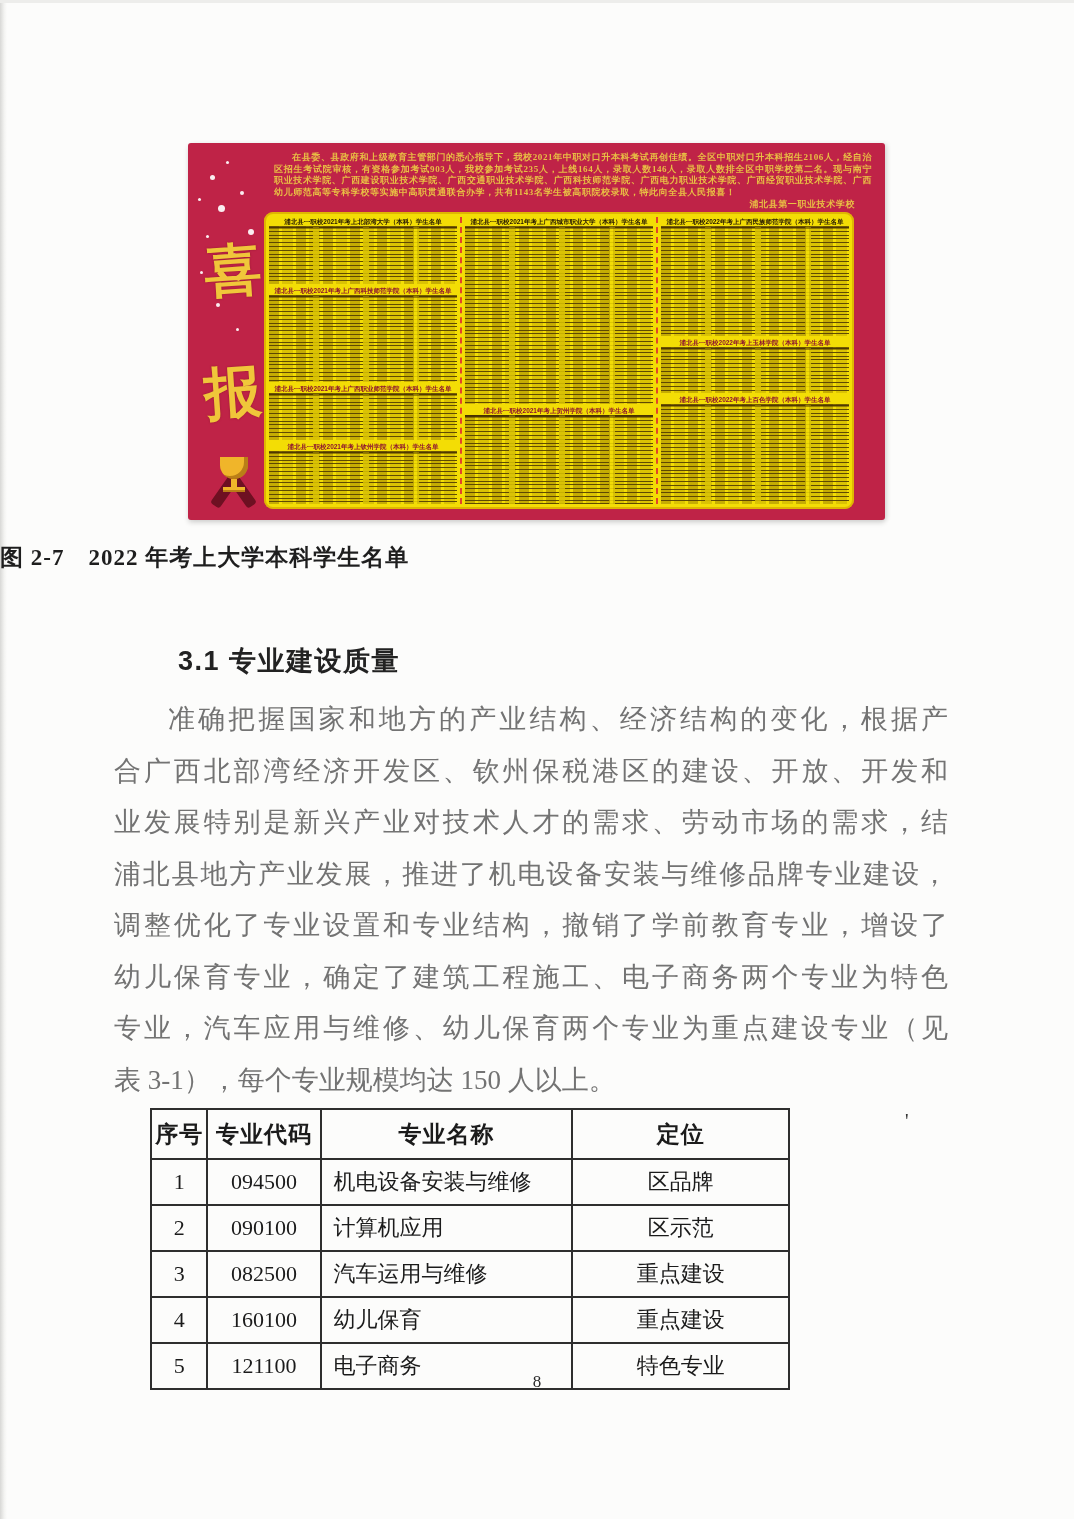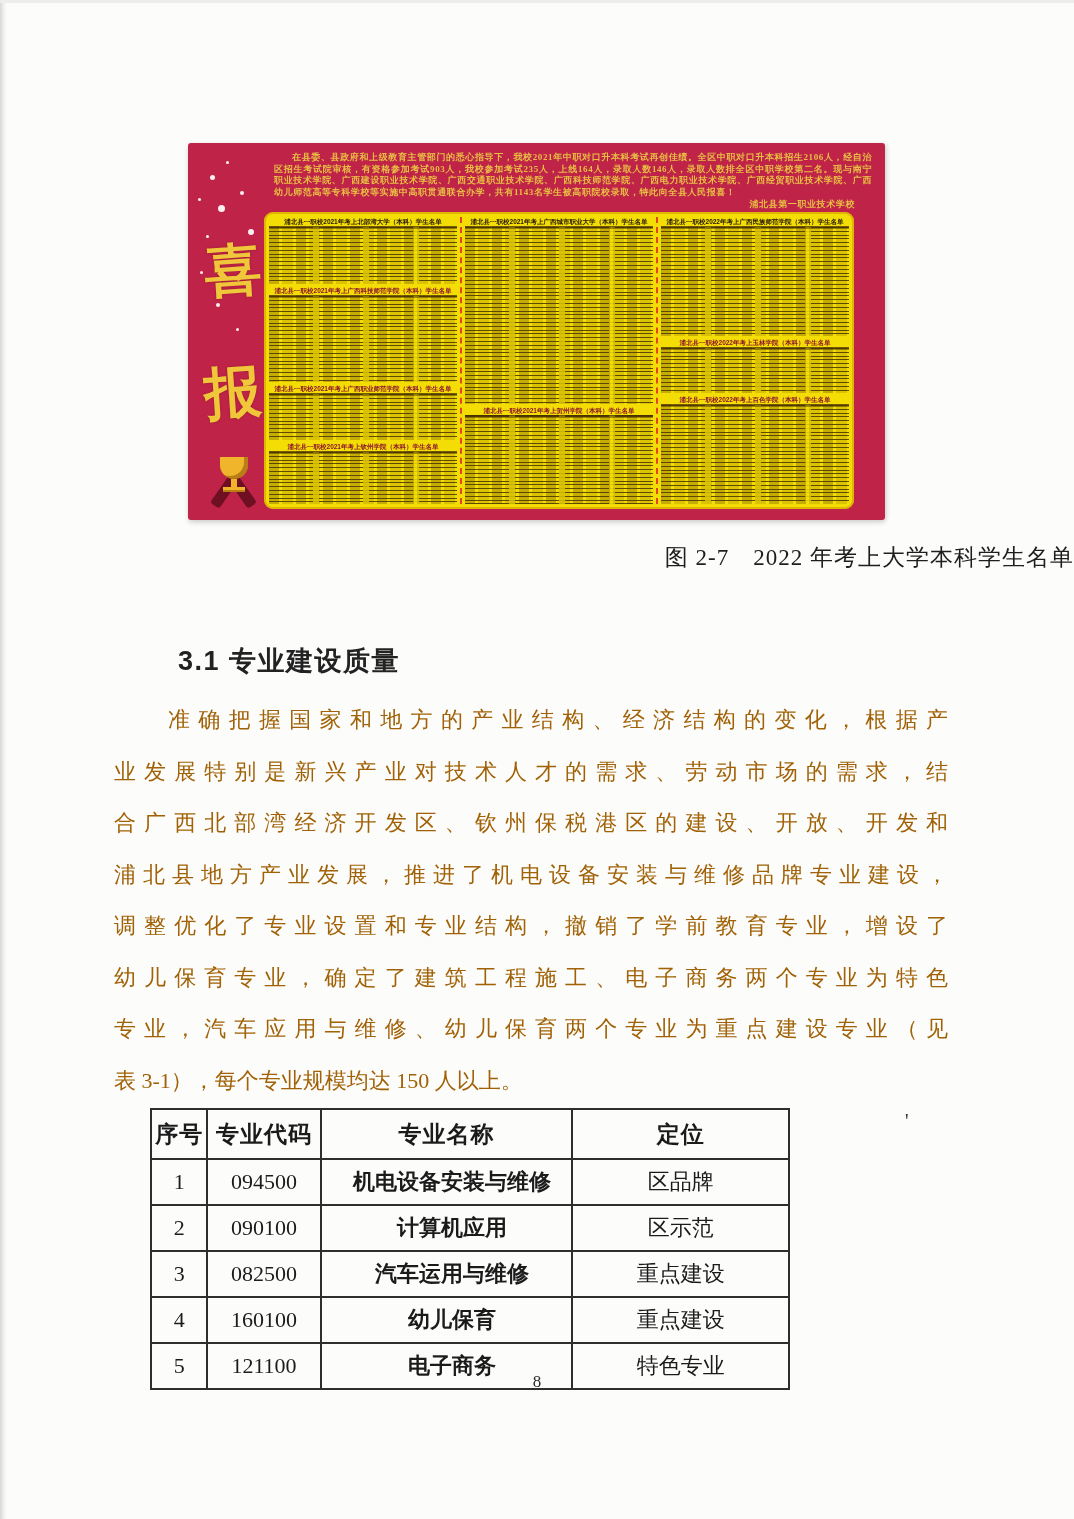--- a/index.html
+++ b/index.html
@@ -72,39 +72,39 @@
   .ribbon{position:absolute;width:11px;height:38px;background:#6e1022;border-radius:3px;}
   .ribbon.r1{left:12px;top:16px;transform:rotate(35deg);}
   .ribbon.r2{left:28px;top:16px;transform:rotate(-35deg);}
   .cup-bowl{position:absolute;left:12px;top:2px;width:28px;height:22px;background:#f0b52a;
     border-radius:0 0 15px 15px;box-shadow:inset -4px -3px 0 rgba(120,60,0,.45);}
   .cup-stem{position:absolute;left:23px;top:24px;width:6px;height:8px;background:#f0b52a;}
   .cup-base{position:absolute;left:15px;top:32px;width:22px;height:5px;background:#f0b52a;
     box-shadow:inset 0 -2px 0 rgba(120,60,0,.45);}
 
   
-  .caption{position:absolute;left:0;top:542px;width:1074px;text-align:right;
-    font-size:23px;font-weight:400;letter-spacing:1px;color:#1e1e1e;}
+  .caption{position:absolute;left:0;top:542px;width:1074px;text-align:left;
+    font-size:23px;font-weight:700;letter-spacing:1px;color:#1e1e1e;}
   .h1{position:absolute;left:178px;top:592px;font-family:"Liberation Sans","DejaVu Sans",sans-serif;
     font-size:27px;font-weight:600;letter-spacing:1.5px;color:#222;}
   .h2{position:absolute;left:178px;top:643px;font-family:"Liberation Sans","DejaVu Sans",sans-serif;
     font-size:27px;font-weight:600;letter-spacing:1.5px;color:#222;}
   .para{position:absolute;left:114px;top:694px;width:834px;}
-  .pline{height:51.5px;line-height:51.5px;font-size:22px;color:#a16207;
+  .pline{height:51.5px;line-height:51.5px;font-size:27px;color:#737373;
     text-align:justify;text-align-last:justify;white-space:nowrap;}
   .pline.first{text-indent:54px;}
   .pline.last{text-align:left;text-align-last:left;font-family:Liberation Serif, serif;}
 
   
   .spec-table{position:absolute;left:150px;top:1108px;width:640px;border-collapse:collapse;
     font-family:"Liberation Serif","DejaVu Serif",serif;}
   .spec-table th,.spec-table td{border:2px solid #2e2e2e;color:#1b1b1b;}
   .spec-table th{height:46px;font-size:23px;font-weight:600;text-align:center;letter-spacing:1px;}
   .spec-table td{height:42px;font-size:22px;text-align:center;}
-  .spec-table td.name{text-align:center;padding-left:12px;font-weight:bold;}
+  .spec-table td.name{text-align:left;padding-left:12px;}
   .tick{position:absolute;left:905px;top:1110px;font-size:20px;color:#333;}
 
   .page-num{position:absolute;left:0;top:1372px;width:1074px;text-align:center;
     font-size:17px;color:#2a2a2a;}
 </style>
 </head>
 <body>
 
 <div class="page">
   <div class="scan-edge-left"></div>
@@ -184,22 +184,22 @@
       </div>
     </div>
   </div>
 
   <div class="caption">图 2-7　2022 年考上大学本科学生名单</div>
 
   <div class="h2">3.1 专业建设质量</div>
 
   <div class="para">
     <div class="pline first">准确把握国家和地方的产业结构、经济结构的变化，根据产</div>
+    <div class="pline">合广西北部湾经济开发区、钦州保税港区的建设、开放、开发和</div>
     <div class="pline">业发展特别是新兴产业对技术人才的需求、劳动市场的需求，结</div>
-    <div class="pline">合广西北部湾经济开发区、钦州保税港区的建设、开放、开发和</div>
     <div class="pline">浦北县地方产业发展，推进了机电设备安装与维修品牌专业建设，</div>
     <div class="pline">调整优化了专业设置和专业结构，撤销了学前教育专业，增设了</div>
     <div class="pline">幼儿保育专业，确定了建筑工程施工、电子商务两个专业为特色</div>
     <div class="pline">专业，汽车应用与维修、幼儿保育两个专业为重点建设专业（见</div>
     <div class="pline last">表 3-1），每个专业规模均达 150 人以上。</div>
   </div>
 
   <table class="spec-table">
     <colgroup>
       <col style="width:65px">

